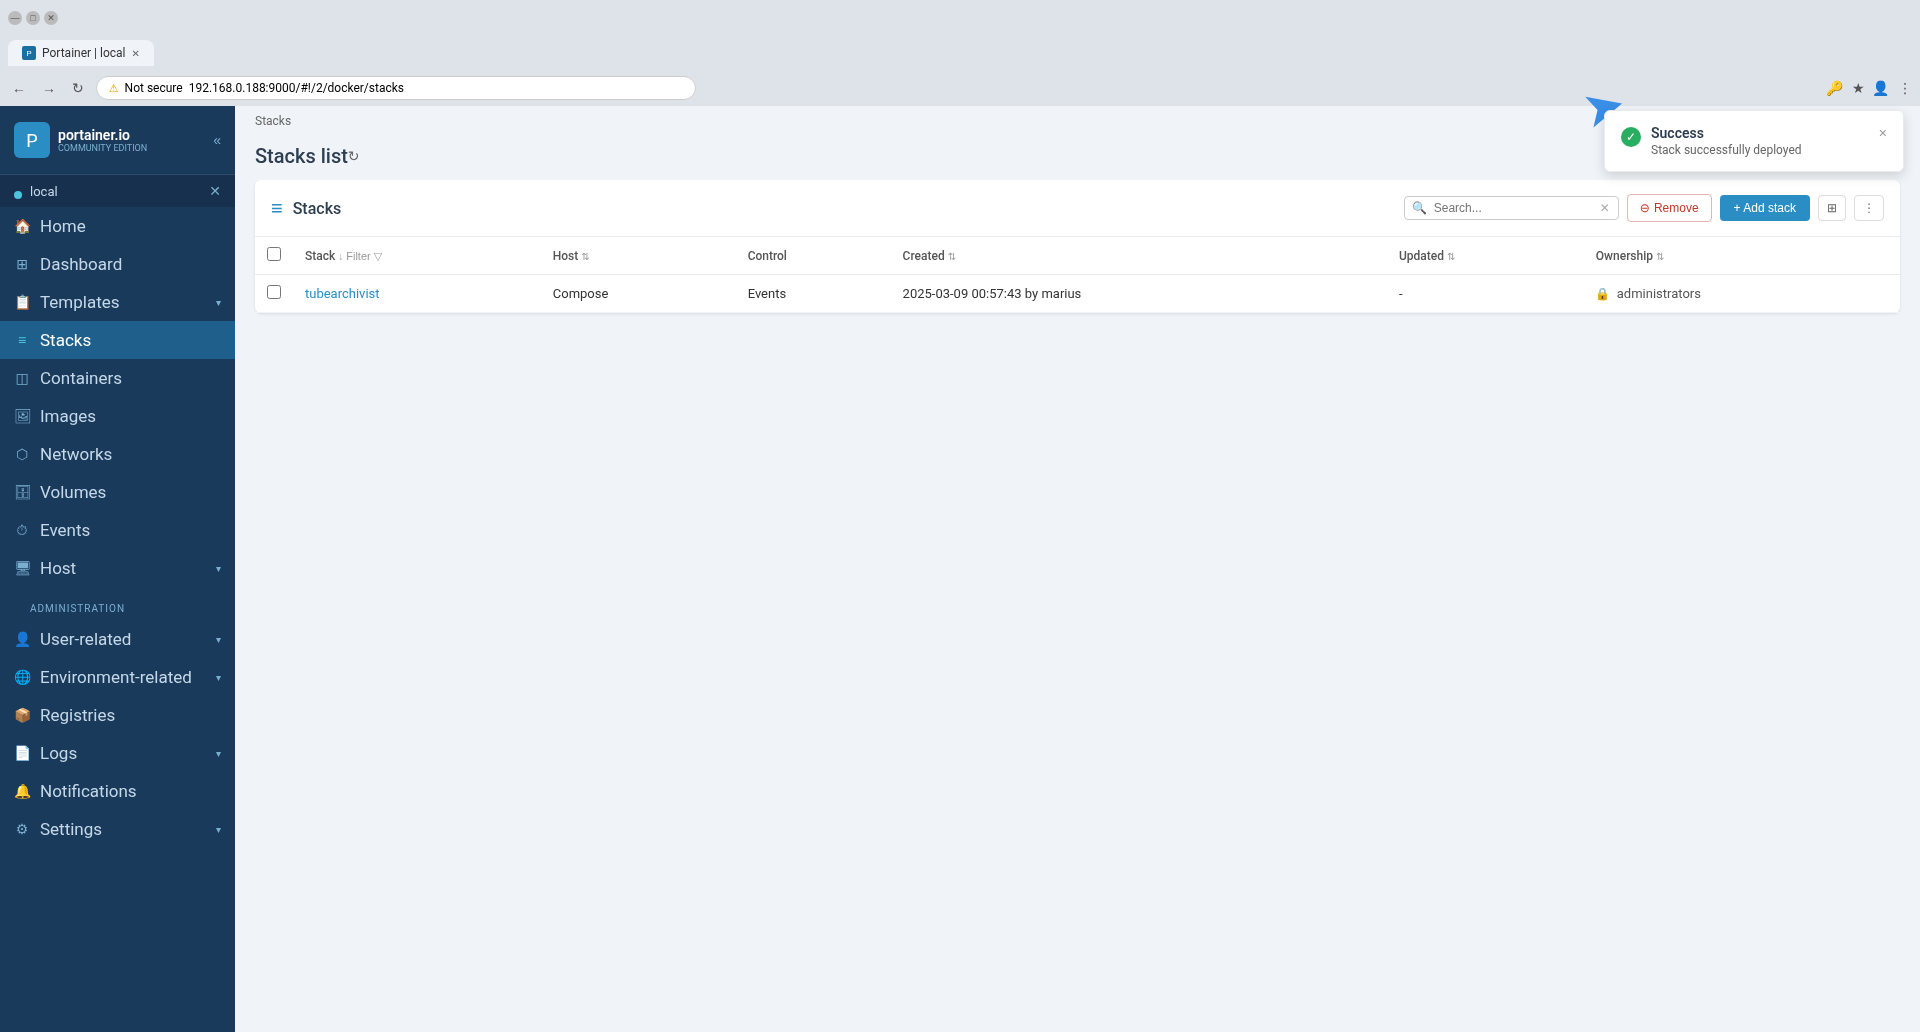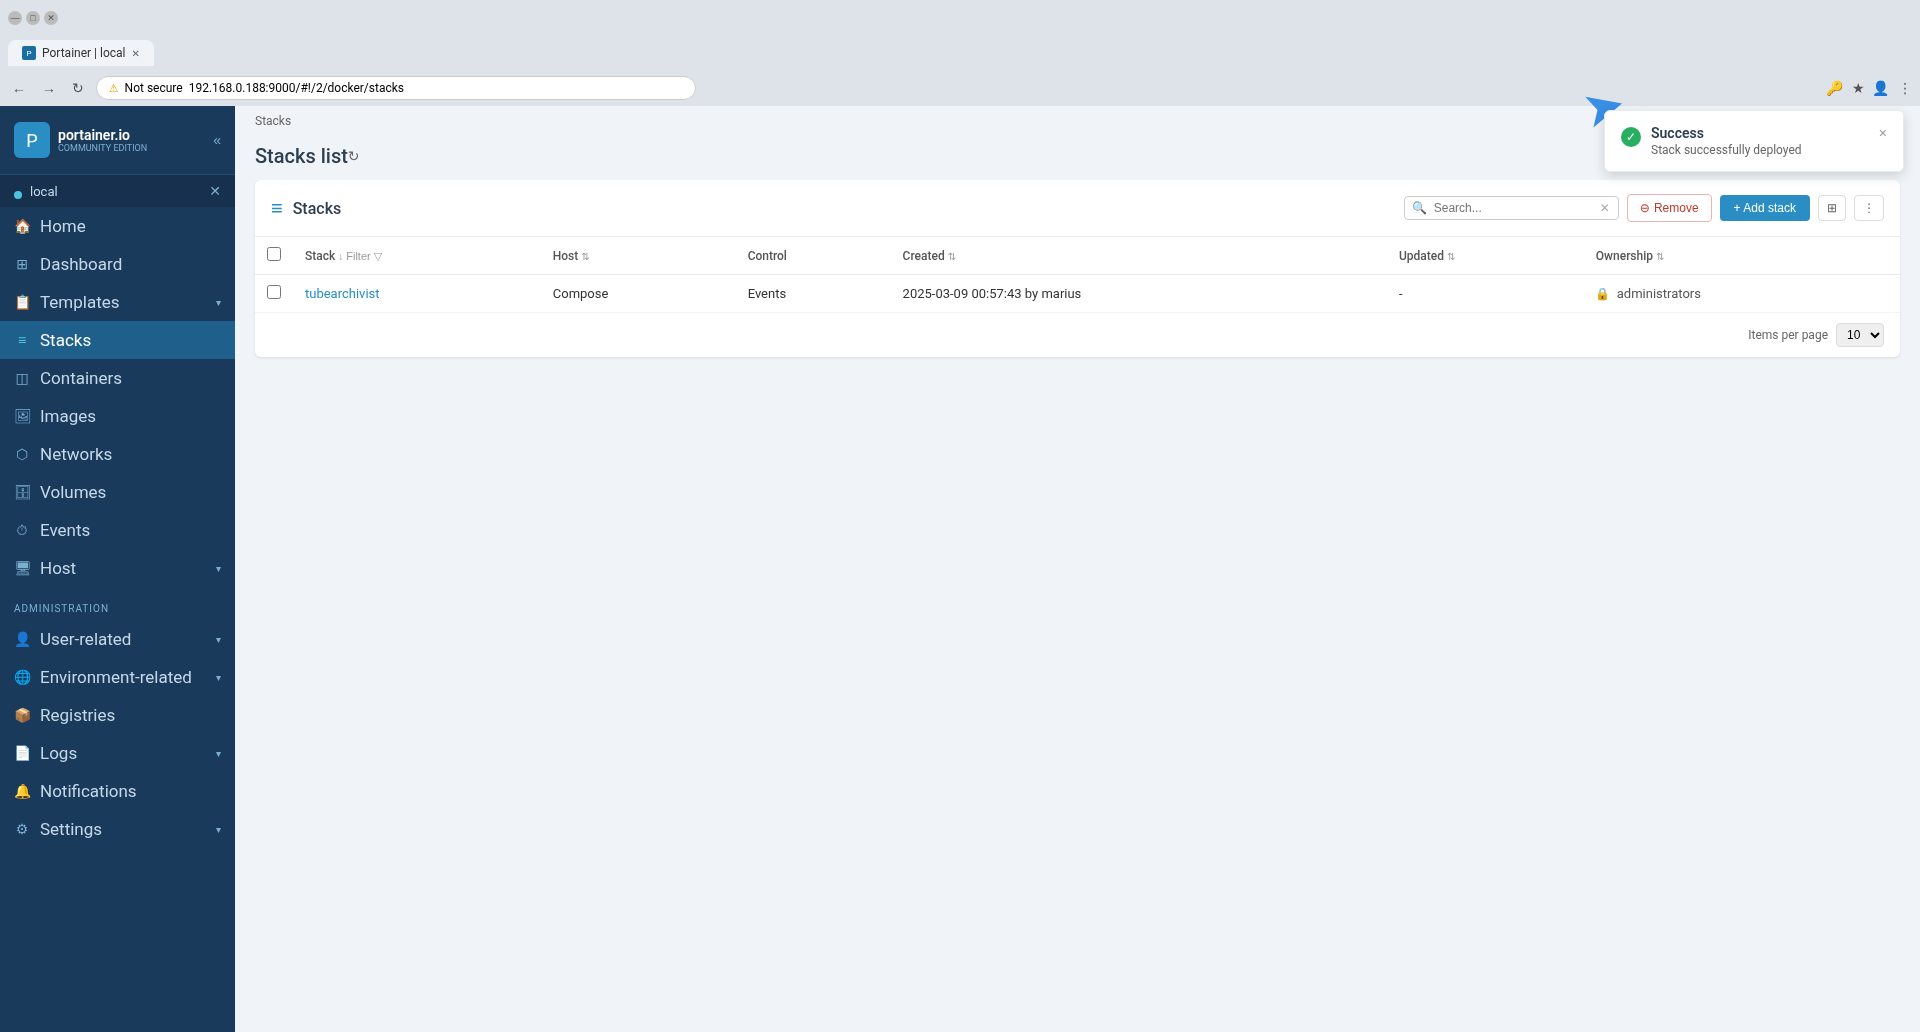--- a/index.html
+++ b/index.html
@@ -28,21 +28,21 @@
     .sidebar-logo { padding: 16px 14px; display: flex; align-items: center; justify-content: space-between; border-bottom: 1px solid #2a4a6c; }
     .logo-area { display: flex; align-items: center; gap: 8px; }
     .logo-icon { width: 36px; height: 36px; background: #2a8ec4; border-radius: 6px; display: flex; align-items: center; justify-content: center; font-size: 18px; color: white; }
     .sidebar-collapse { color: #7aafcf; cursor: pointer; font-size: 14px; background: none; border: none; }
 
     .sidebar-env { padding: 8px 14px; display: flex; align-items: flex-end; justify-content: space-between; background: #16304e; }
     .env-dot { width: 8px; height: 8px; background: #4bc4e0; border-radius: 50%; }
     .env-name { color: #c5d8e8; font-size: 13px; margin-left: 8px; flex: 1; }
     .env-close { color: #7aafcf; cursor: pointer; background: none; border: none; font-size: 14px; }
 
-    .sidebar-section-label { font-size: 10px; text-transform: uppercase; letter-spacing: 1px; color: #7aafcf; padding: 16px 14px 6px; }
+    .sidebar-section-label { font-size: 10px; text-transform: uppercase; letter-spacing: 1px; color: #7aafcf; padding: 16px 30px 6px; }
     .sidebar-item { display: flex; align-items: center; gap: 10px; padding: 9px 14px; cursor: pointer; color: #c5d8e8; border-radius: 0; transition: background 0.15s; }
     .sidebar-item.active { background: #1e5f8c; color: white; }
     .sidebar-item-icon { width: 16px; text-align: center; font-size: 14px; color: #7aafcf; }
     .sidebar-item.active .sidebar-item-icon { color: #4bc4e0; }
     .sidebar-item-label { flex: 1; font-size: 17px; }
     .sidebar-item-chevron { font-size: 10px; color: #7aafcf; }
 
     
     .main { flex: 1; display: flex; flex-direction: column; overflow: hidden; }
     .breadcrumb { padding: 8px 20px; font-size: 12px; color: #666; background: #f0f4f8; }
@@ -315,28 +315,20 @@
               <td>-</td>
               <td>
                 <div class="ownership-area">
                   <span class="ownership-icon">🔒</span>
                   <span>administrators</span>
                 </div>
               </td>
             </tr>
           </tbody>
         </table>
-        <div class="table-footer">
-          <span class="items-per-page-label">Items per page</span>
-          <select class="items-per-page-select">
-            <option>10</option>
-            <option>25</option>
-            <option>50</option>
-          </select>
-        </div>
       </div>
     </div>
   </div>
 </div>
 
 <div class="arrow-pointer">➤</div>
 
 <div class="toast-container">
   <div class="toast">
     <div class="toast-icon">✓</div>

